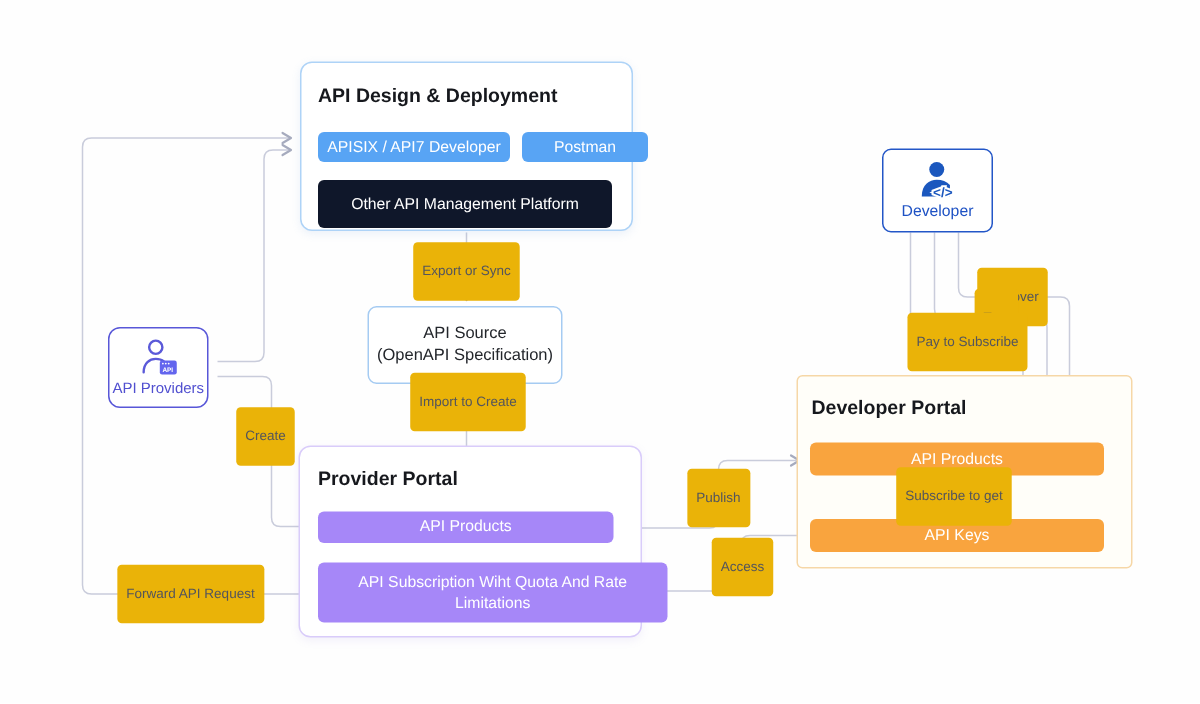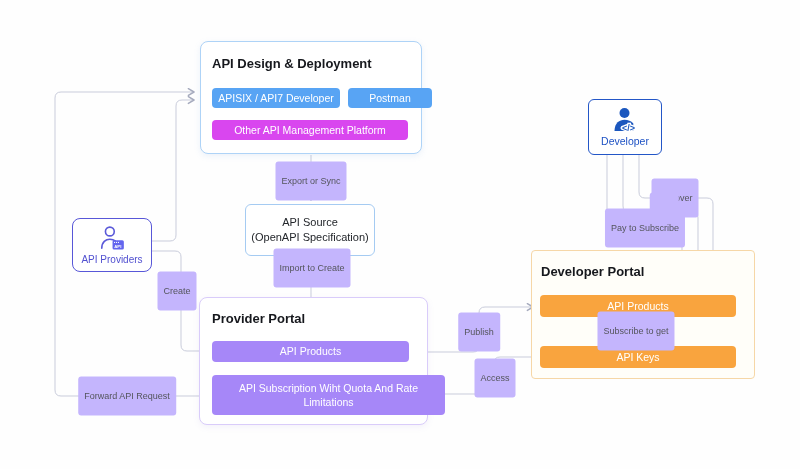--- a/index.html
+++ b/index.html
@@ -6,41 +6,41 @@
   html,body { background:#fff; }
   .canvas {
     position:relative; width:800px; height:469px; overflow:hidden;
     background:#fefefe;
     font-family:"Liberation Sans", sans-serif;
   }
   svg.wires { position:absolute; left:0; top:0; z-index:1; }
   .node { position:absolute; z-index:2; background:#fff; }
   .pill {
     position:absolute; z-index:3; transform:translate(-50%,-50%);
-    background:#c4b5fd; color:#54555c; font-size:9px; line-height:1;
+    background:#eab308; color:#54555c; font-size:9px; line-height:1;
     padding:15px 6px; border-radius:3px; white-space:nowrap;
   }
   .box-title { font-size:13px; font-weight:700; color:#16181d; }
   .chip {
     position:absolute; z-index:2; display:flex; align-items:center; justify-content:center;
     color:#fff; font-size:10.5px; border-radius:4px; text-align:center; line-height:1.35;
   }
   .design-box { left:200px; top:41px; width:222px; height:113px; border:1px solid #aed3f7; border-radius:8px; box-shadow:0 2px 6px rgba(120,160,220,.14); }
   .source-box {
     left:245px; top:204px; width:130px; height:52px; border:1px solid #a5cbf2; border-radius:6px;
     display:flex; flex-direction:column; align-items:center; justify-content:center;
     font-size:11px; color:#23262b; line-height:15px;
   }
   .provider-box { left:199px; top:297px; width:229px; height:128px; border:1px solid #d9ccfa; border-radius:8px; box-shadow:0 2px 6px rgba(150,130,220,.10); }
   .devportal-box { left:531px; top:250px; width:224px; height:129px; border:1px solid #f6d7a7; border-radius:4px; background:#fffef9; z-index:2; position:absolute; }
   .actor {
     position:absolute; z-index:2; background:#fff; display:flex; flex-direction:column;
     align-items:center; justify-content:center; gap:2px;
   }
-  .providers-actor { left:72px; top:218px; width:80px; height:54px; border:1px solid #5857d8; border-radius:8px; }
+  .providers-actor { left:72px; top:218px; width:67px; height:54px; border:1px solid #5857d8; border-radius:8px; }
   .providers-actor .actor-label { font-size:10px; color:#5150d0; }
   .developer-actor { left:588px; top:99px; width:74px; height:56px; border:1px solid #2356c7; border-radius:6px; }
   .developer-actor .actor-label { font-size:10.5px; color:#1e52c4; }
 </style>
 </head>
 <body>
 
 <div class="canvas">
 
   <svg class="wires" width="800" height="469" viewBox="0 0 800 469">
@@ -61,21 +61,21 @@
       <path marker-end="url(#arr)" d="M623 155 L623 206 Q623 212 629 212 L692 212 Q698 212 698 218 L698 290"></path>
       <path marker-end="url(#arr)" d="M607 155 L607 222 Q607 228 613 228 L676 228 Q682 228 682 234 L682 290"></path>
       <path marker-end="url(#arr)" d="M636 317 L636 341"></path>
     </g>
   </svg>
 
   <div class="node design-box"></div>
   <div class="box-title" style="position:absolute;left:212px;top:56px;z-index:2;">API Design &amp; Deployment</div>
   <div class="chip" style="left:212px;top:88px;width:128px;height:20px;background:#58a4f4;">APISIX / API7 Developer</div>
   <div class="chip" style="left:348px;top:88px;width:84px;height:20px;background:#58a4f4;">Postman</div>
-  <div class="chip" style="left:212px;top:120px;width:196px;height:20px;background:#d946ef;">Other API Management Platform</div>
+  <div class="chip" style="left:212px;top:120px;width:196px;height:32px;background:#0f172a;">Other API Management Platform</div>
 
   <div class="node source-box">
     <span>API Source</span>
     <span>(OpenAPI Specification)</span>
   </div>
 
   <div class="node provider-box"></div>
   <div class="box-title" style="position:absolute;left:212px;top:311px;z-index:2;">Provider Portal</div>
   <div class="chip" style="left:212px;top:341px;width:197px;height:21px;background:#a687f8;">API Products</div>
   <div class="chip" style="left:212px;top:375px;width:233px;height:40px;background:#a687f8;padding:2px 10px;">API Subscription Wiht Quota And Rate Limitations</div>

